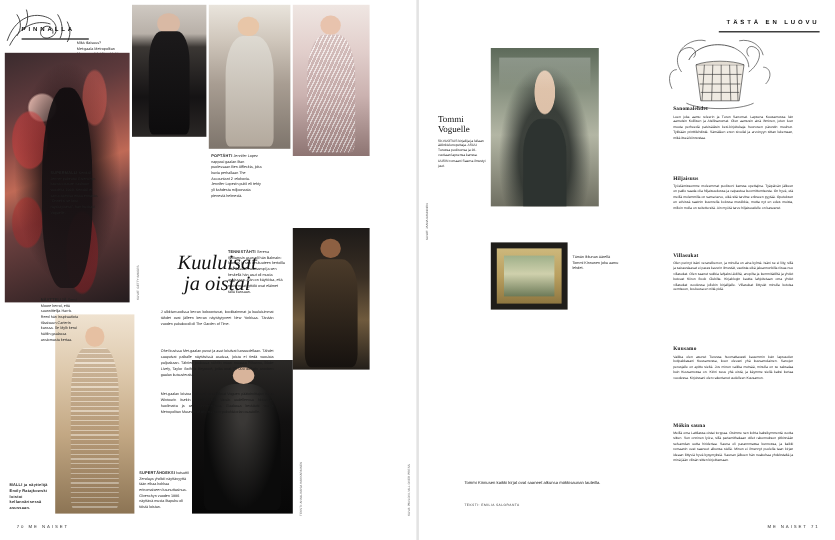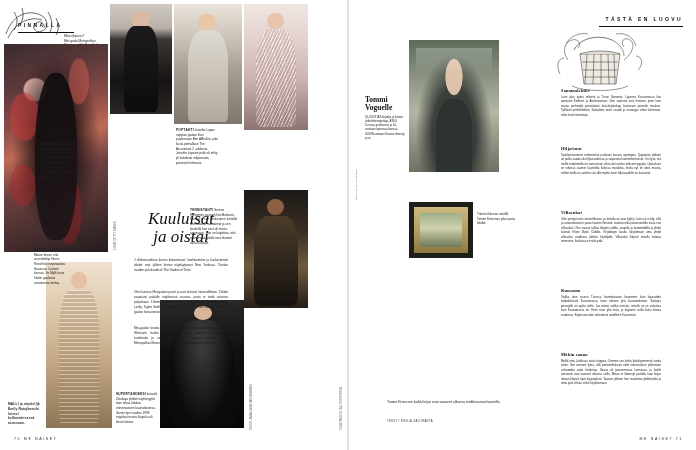--- a/index.html
+++ b/index.html
@@ -31,21 +31,21 @@
   
   #kuuluisat{position:absolute;left:133px;top:210px;width:96px;text-align:center;}
   #kuuluisat .l1{font-family:"Liberation Serif",serif;font-size:17px;font-style:italic;line-height:1.05;color:#111;}
   #kuuluisat .l2{font-family:"Liberation Serif",serif;font-size:17px;font-style:italic;line-height:1.05;color:#111;}
   .body-col{position:absolute;font-size:3.05px;line-height:1.62;color:#1c1c1c;text-align:justify;}
   .rsec{position:absolute;width:100px;}
   .rsec h4{margin:0 0 2px 0;font-size:4.4px;letter-spacing:.2px;color:#111;font-family:"Liberation Serif",serif;font-weight:bold;}
   .rsec p{margin:0;font-size:2.85px;line-height:1.55;color:#222;text-align:justify;}
 
   .namebox{position:absolute;}
-  .namebox .n1{font-family:"Liberation Serif",serif;font-size:7.5px;line-height:1.05;color:#111;font-weight:bold;}
+  .namebox .n1{font-family:"Liberation Serif",serif;font-size:7.5px;line-height:1.05;color:#111;font-weight:normal;}
   .namebox .n2{font-size:2.8px;line-height:1.5;color:#222;margin-top:3px;}
 
   .credit{position:absolute;font-size:2.5px;color:#555;}
 </style>
 </head>
 <body>
 
 <div class="spread">
 
   <div class="page left">

